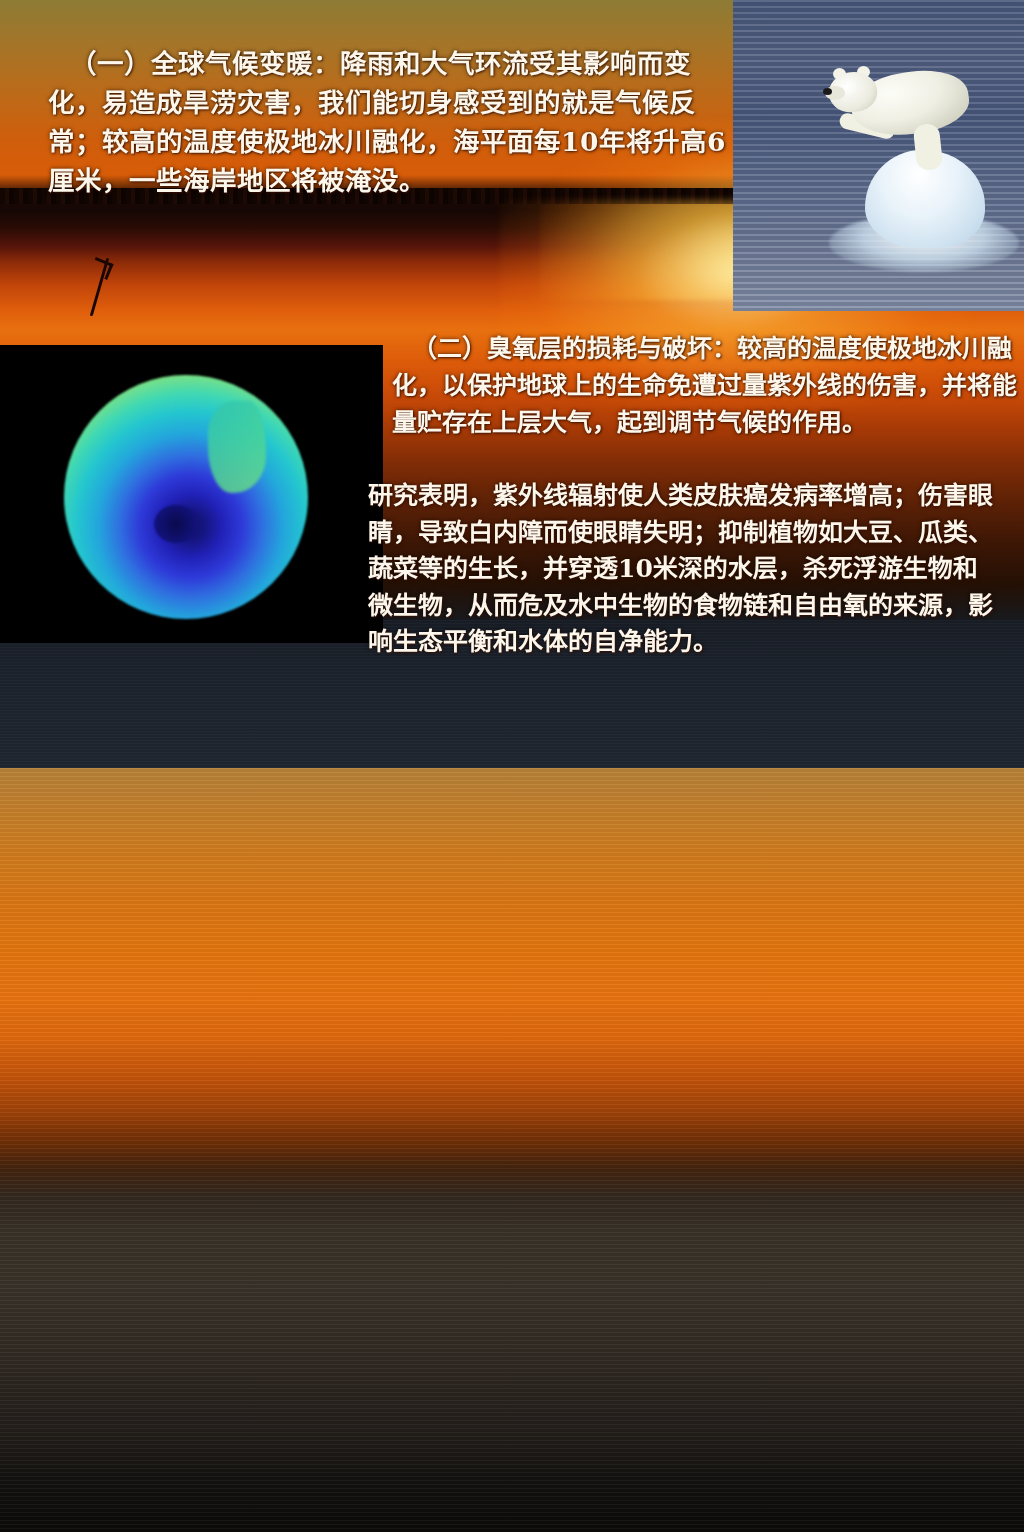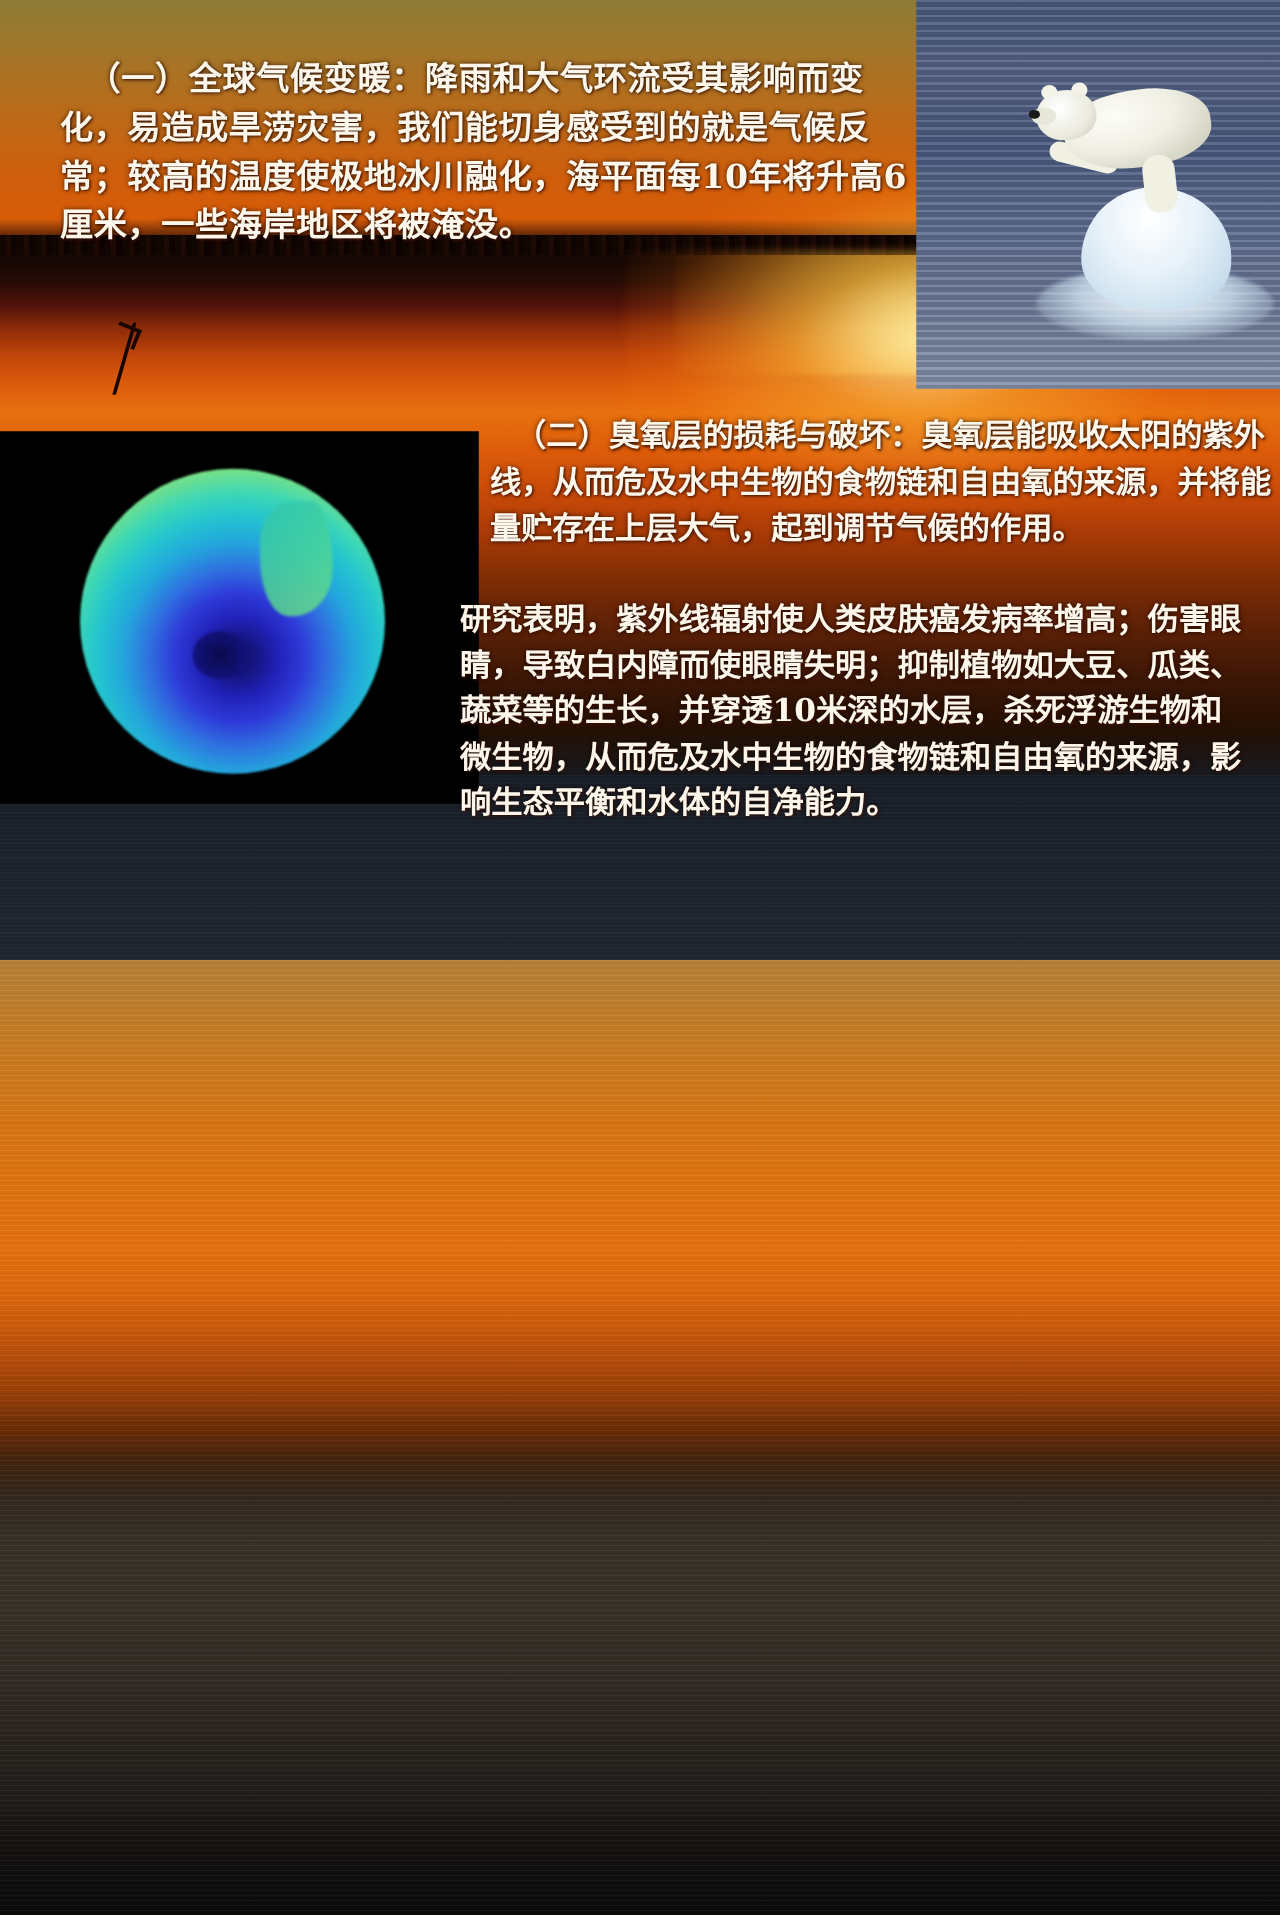--- a/index.html
+++ b/index.html
@@ -171,21 +171,21 @@
     </div>
 
     <div class="photo" id="photo-ozone">
       <div class="ozone-globe"></div>
       <div class="ozone-cont"></div>
       <div class="ozone-core"></div>
     </div>
 
     <div class="ppt-text" id="text-sec1">（一）全球气候变暖：降雨和大气环流受其影响而变化，易造成旱涝灾害，我们能切身感受到的就是气候反常；较高的温度使极地冰川融化，海平面每10年将升高6厘米，一些海岸地区将被淹没。</div>
 
-    <div class="ppt-text" id="text-sec2a">（二）臭氧层的损耗与破坏：臭氧层能吸收太阳的紫外线，从而危及水中生物的食物链和自由氧的来源，并将能量贮存在上层大气，起到调节气候的作用。</div>
+    <div class="ppt-text" id="text-sec2a">（二）臭氧层的损耗与破坏：较高的温度使极地冰川融化，以保护地球上的生命免遭过量紫外线的伤害，并将能量贮存在上层大气，起到调节气候的作用。</div>
 
     <div class="ppt-text" id="text-sec2b">研究表明，紫外线辐射使人类皮肤癌发病率增高；伤害眼睛，导致白内障而使眼睛失明；抑制植物如大豆、瓜类、蔬菜等的生长，并穿透10米深的水层，杀死浮游生物和微生物，从而危及水中生物的食物链和自由氧的来源，影响生态平衡和水体的自净能力。</div>
   </div>
 
   <div id="slide2">
 
     
     
 
     

